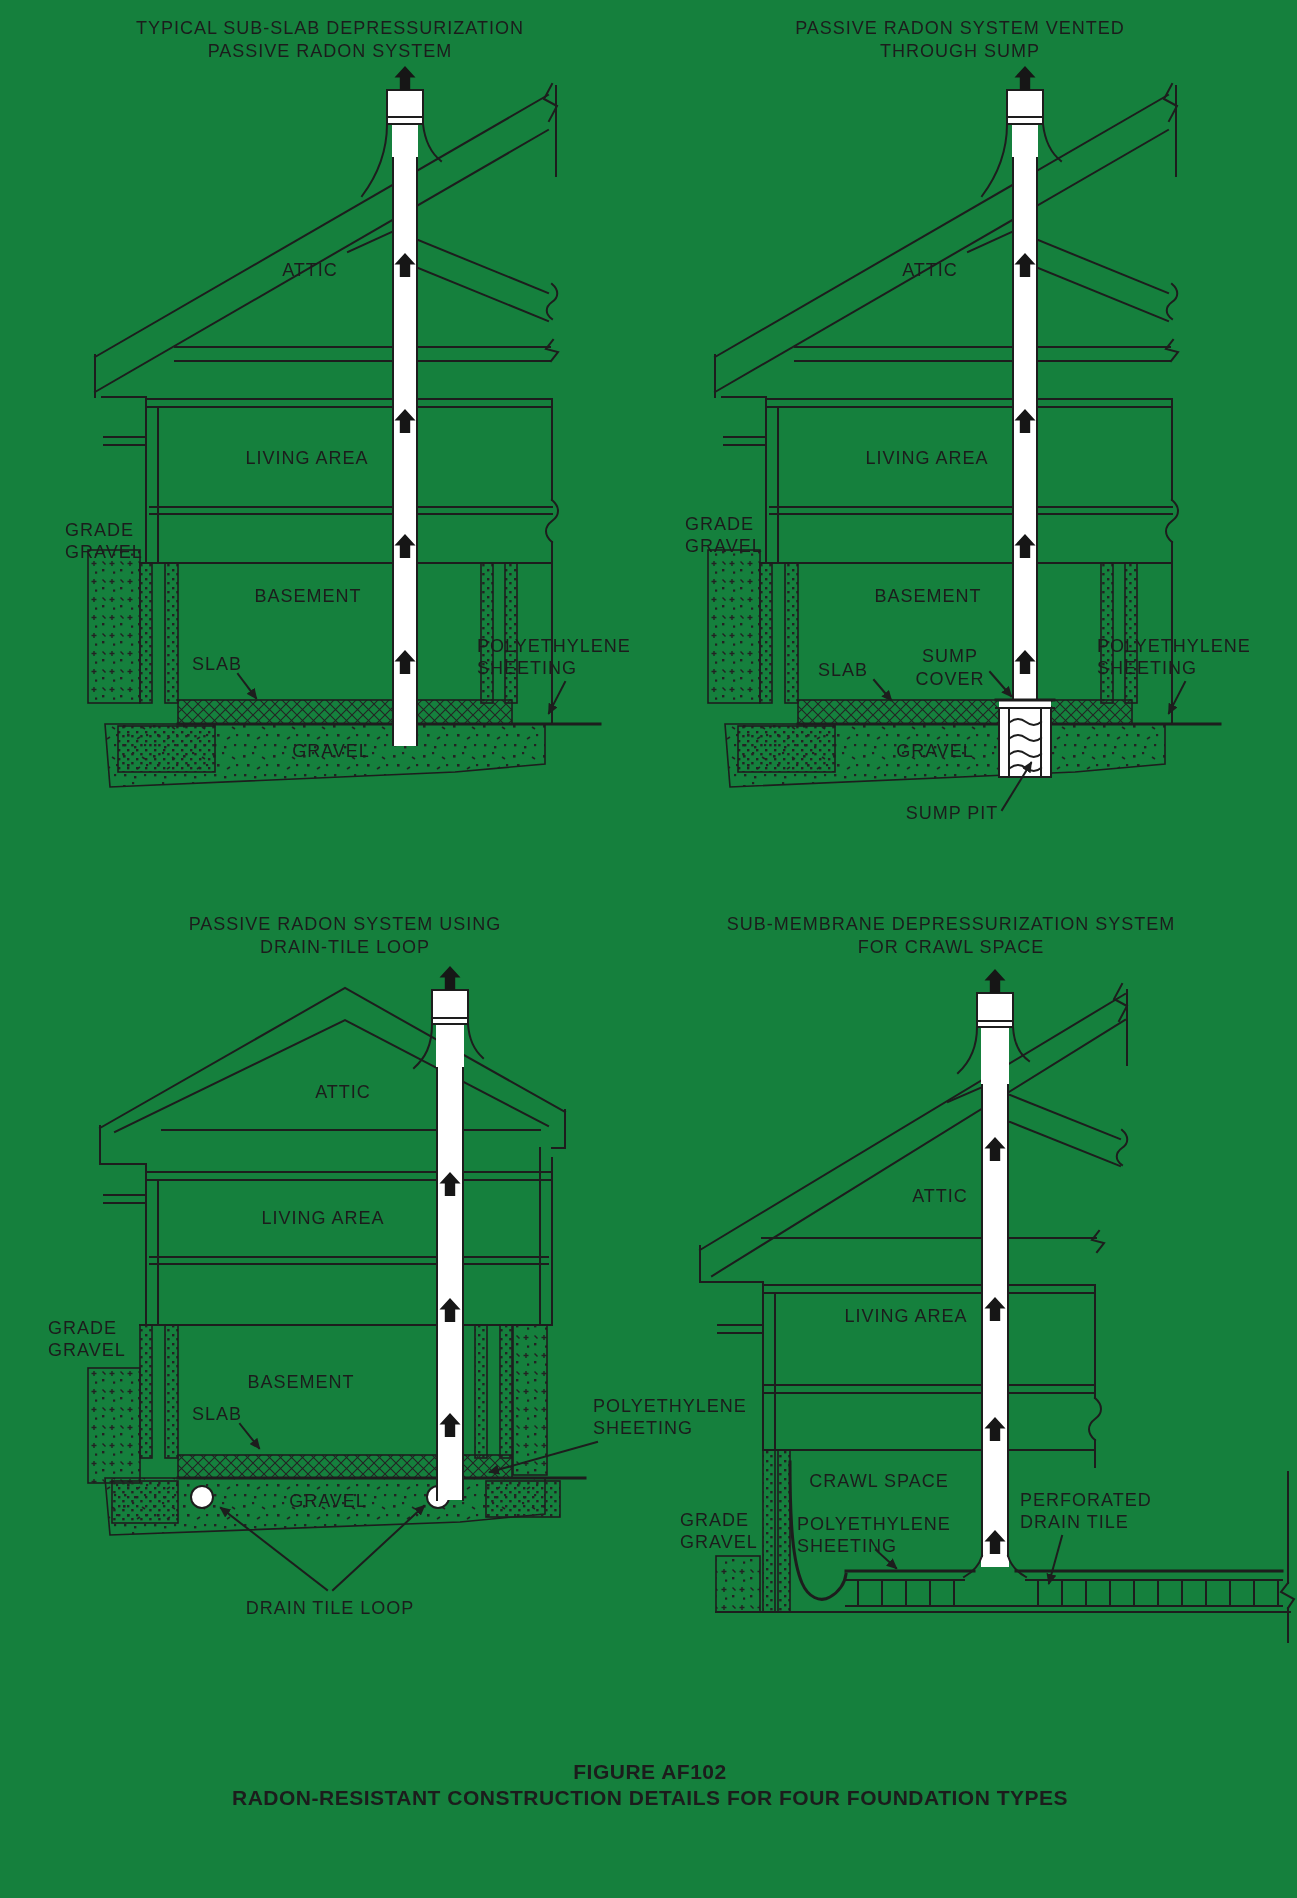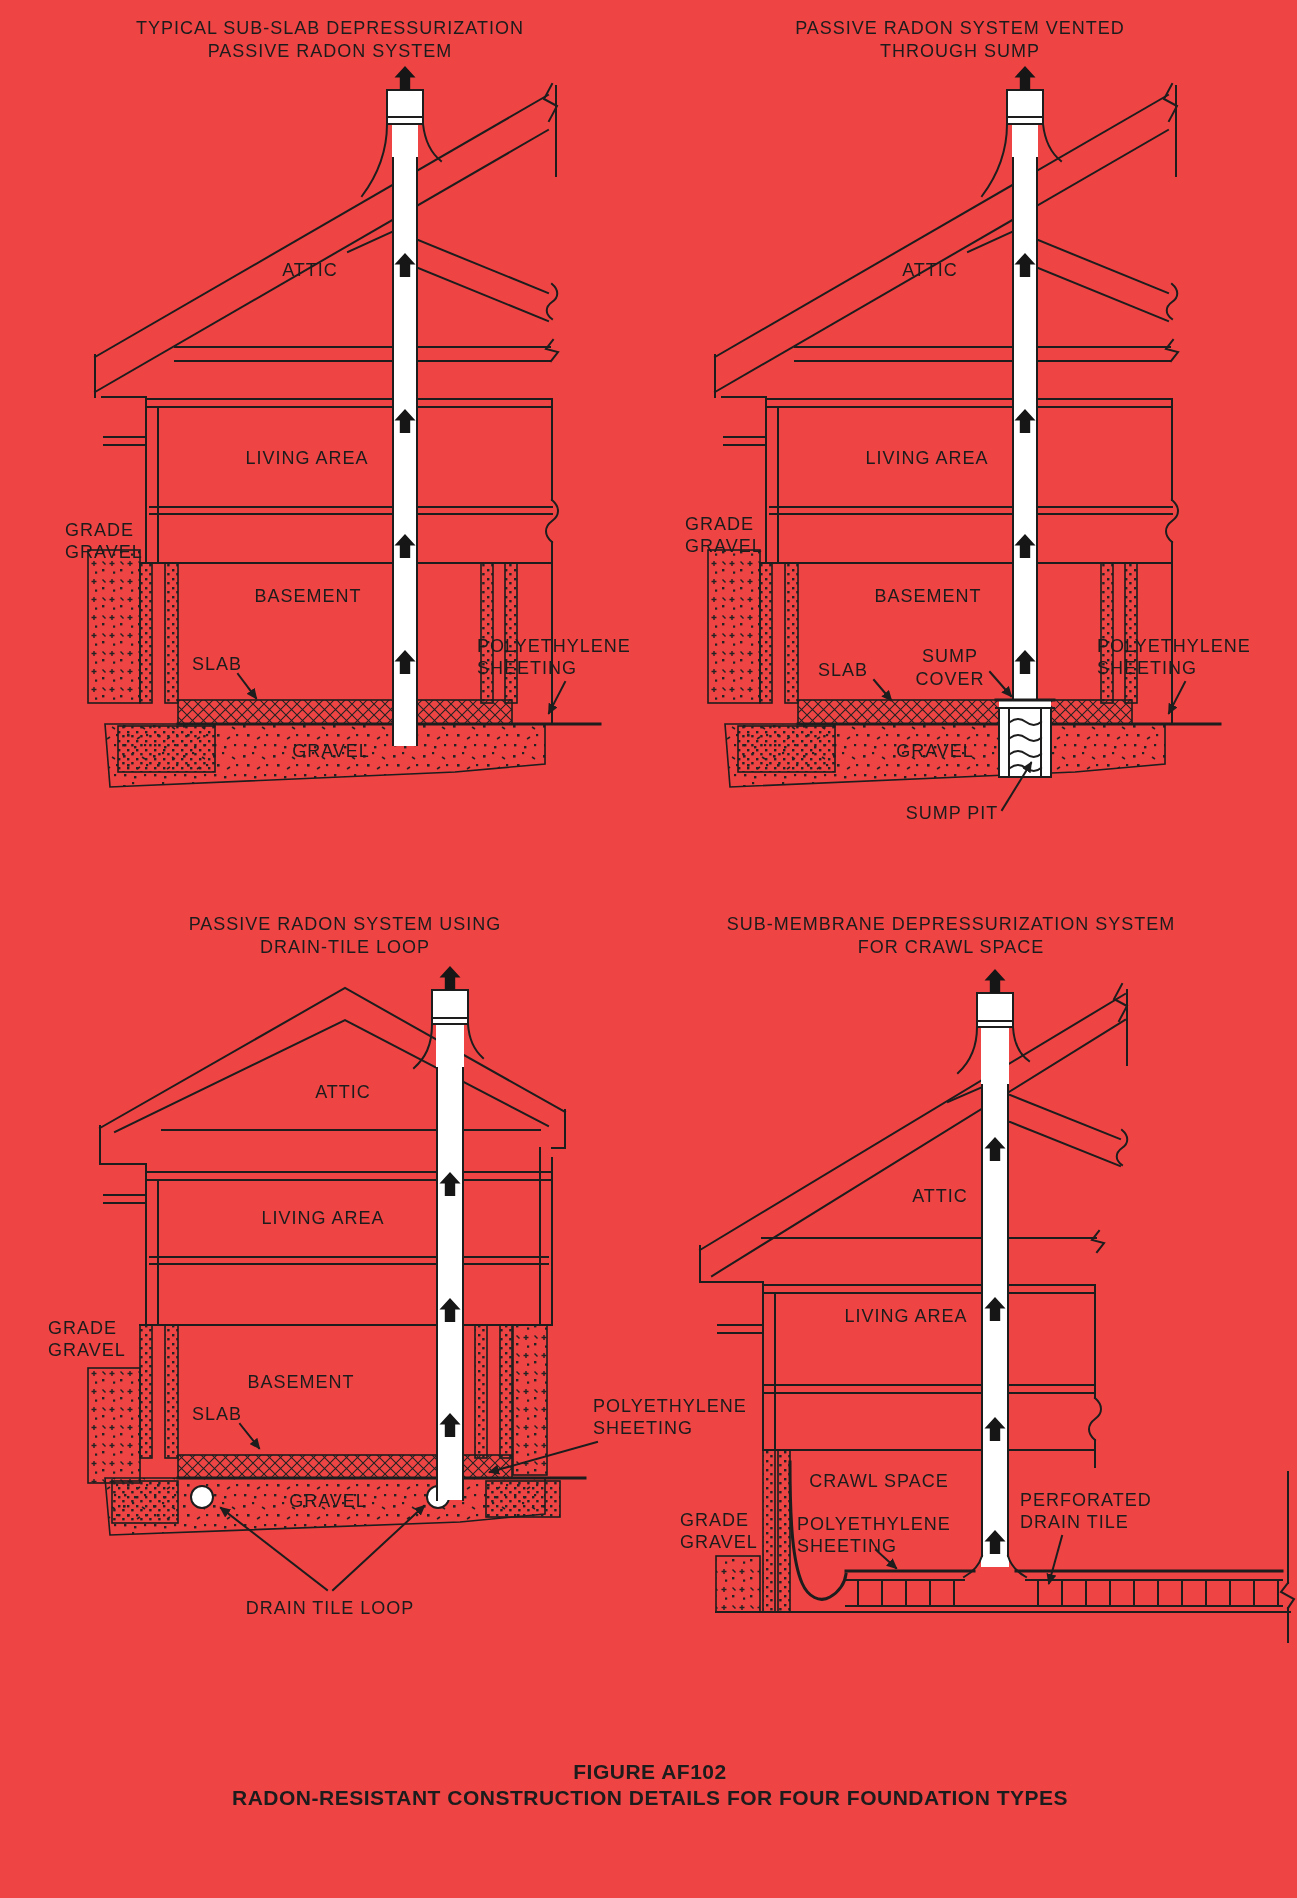--- a/index.html
+++ b/index.html
@@ -1,16 +1,16 @@
 <!DOCTYPE html>
 <html><head>
 <meta charset="utf-8">
 <style>
   html,body{margin:0;padding:0;background:#ffffff;}
-  .page{position:relative;width:1297px;height:1898px;background:#ef4444;overflow:hidden;}
+  .page{position:relative;width:1297px;height:1898px;background:#15803d;overflow:hidden;}
   svg{position:absolute;left:0;top:0;}
   text{font-family:"Liberation Sans","DejaVu Sans",sans-serif;font-size:18px;fill:#1c1c1c;letter-spacing:1px;}
   .cap{font-weight:bold;font-size:21px;letter-spacing:.5px;}
   .ln{stroke:#1d1d1d;stroke-width:2;fill:none;stroke-linecap:square;}
   .thick{stroke-width:3;}
   .wf{fill:#ffffff;}
   .pat{stroke:#1d1d1d;stroke-width:1.6;}
 </style>
 </head>
 <body>

